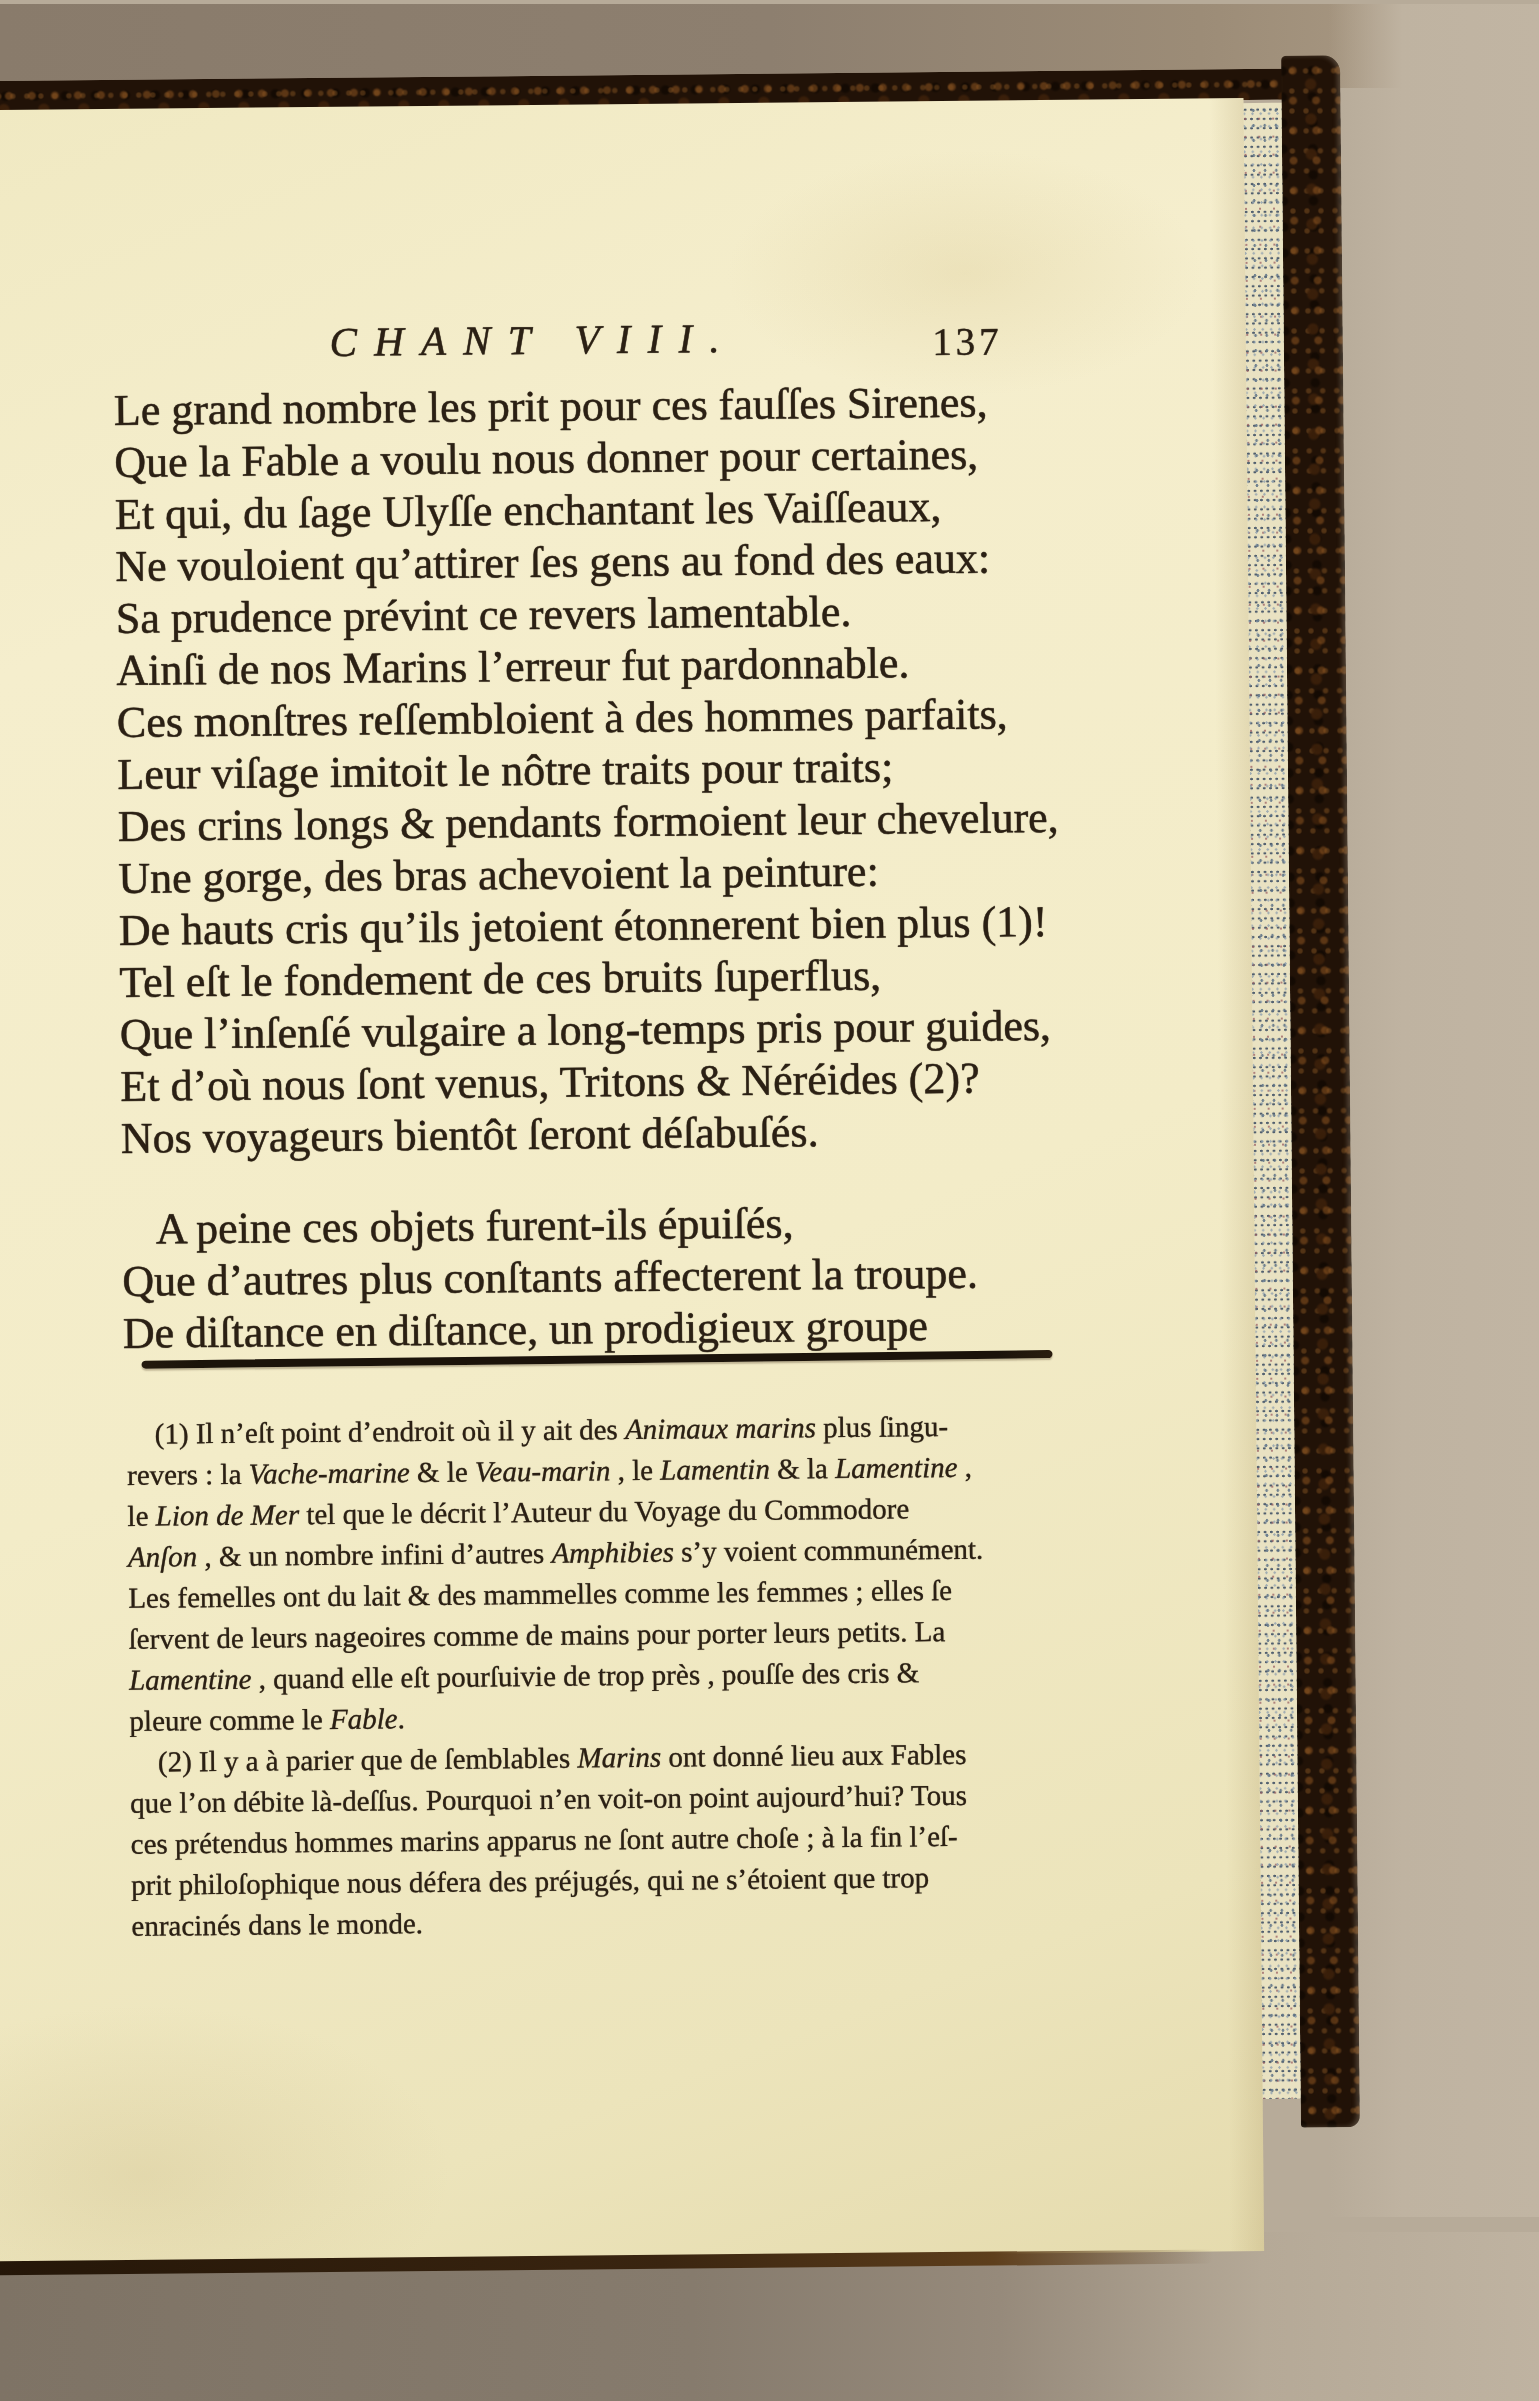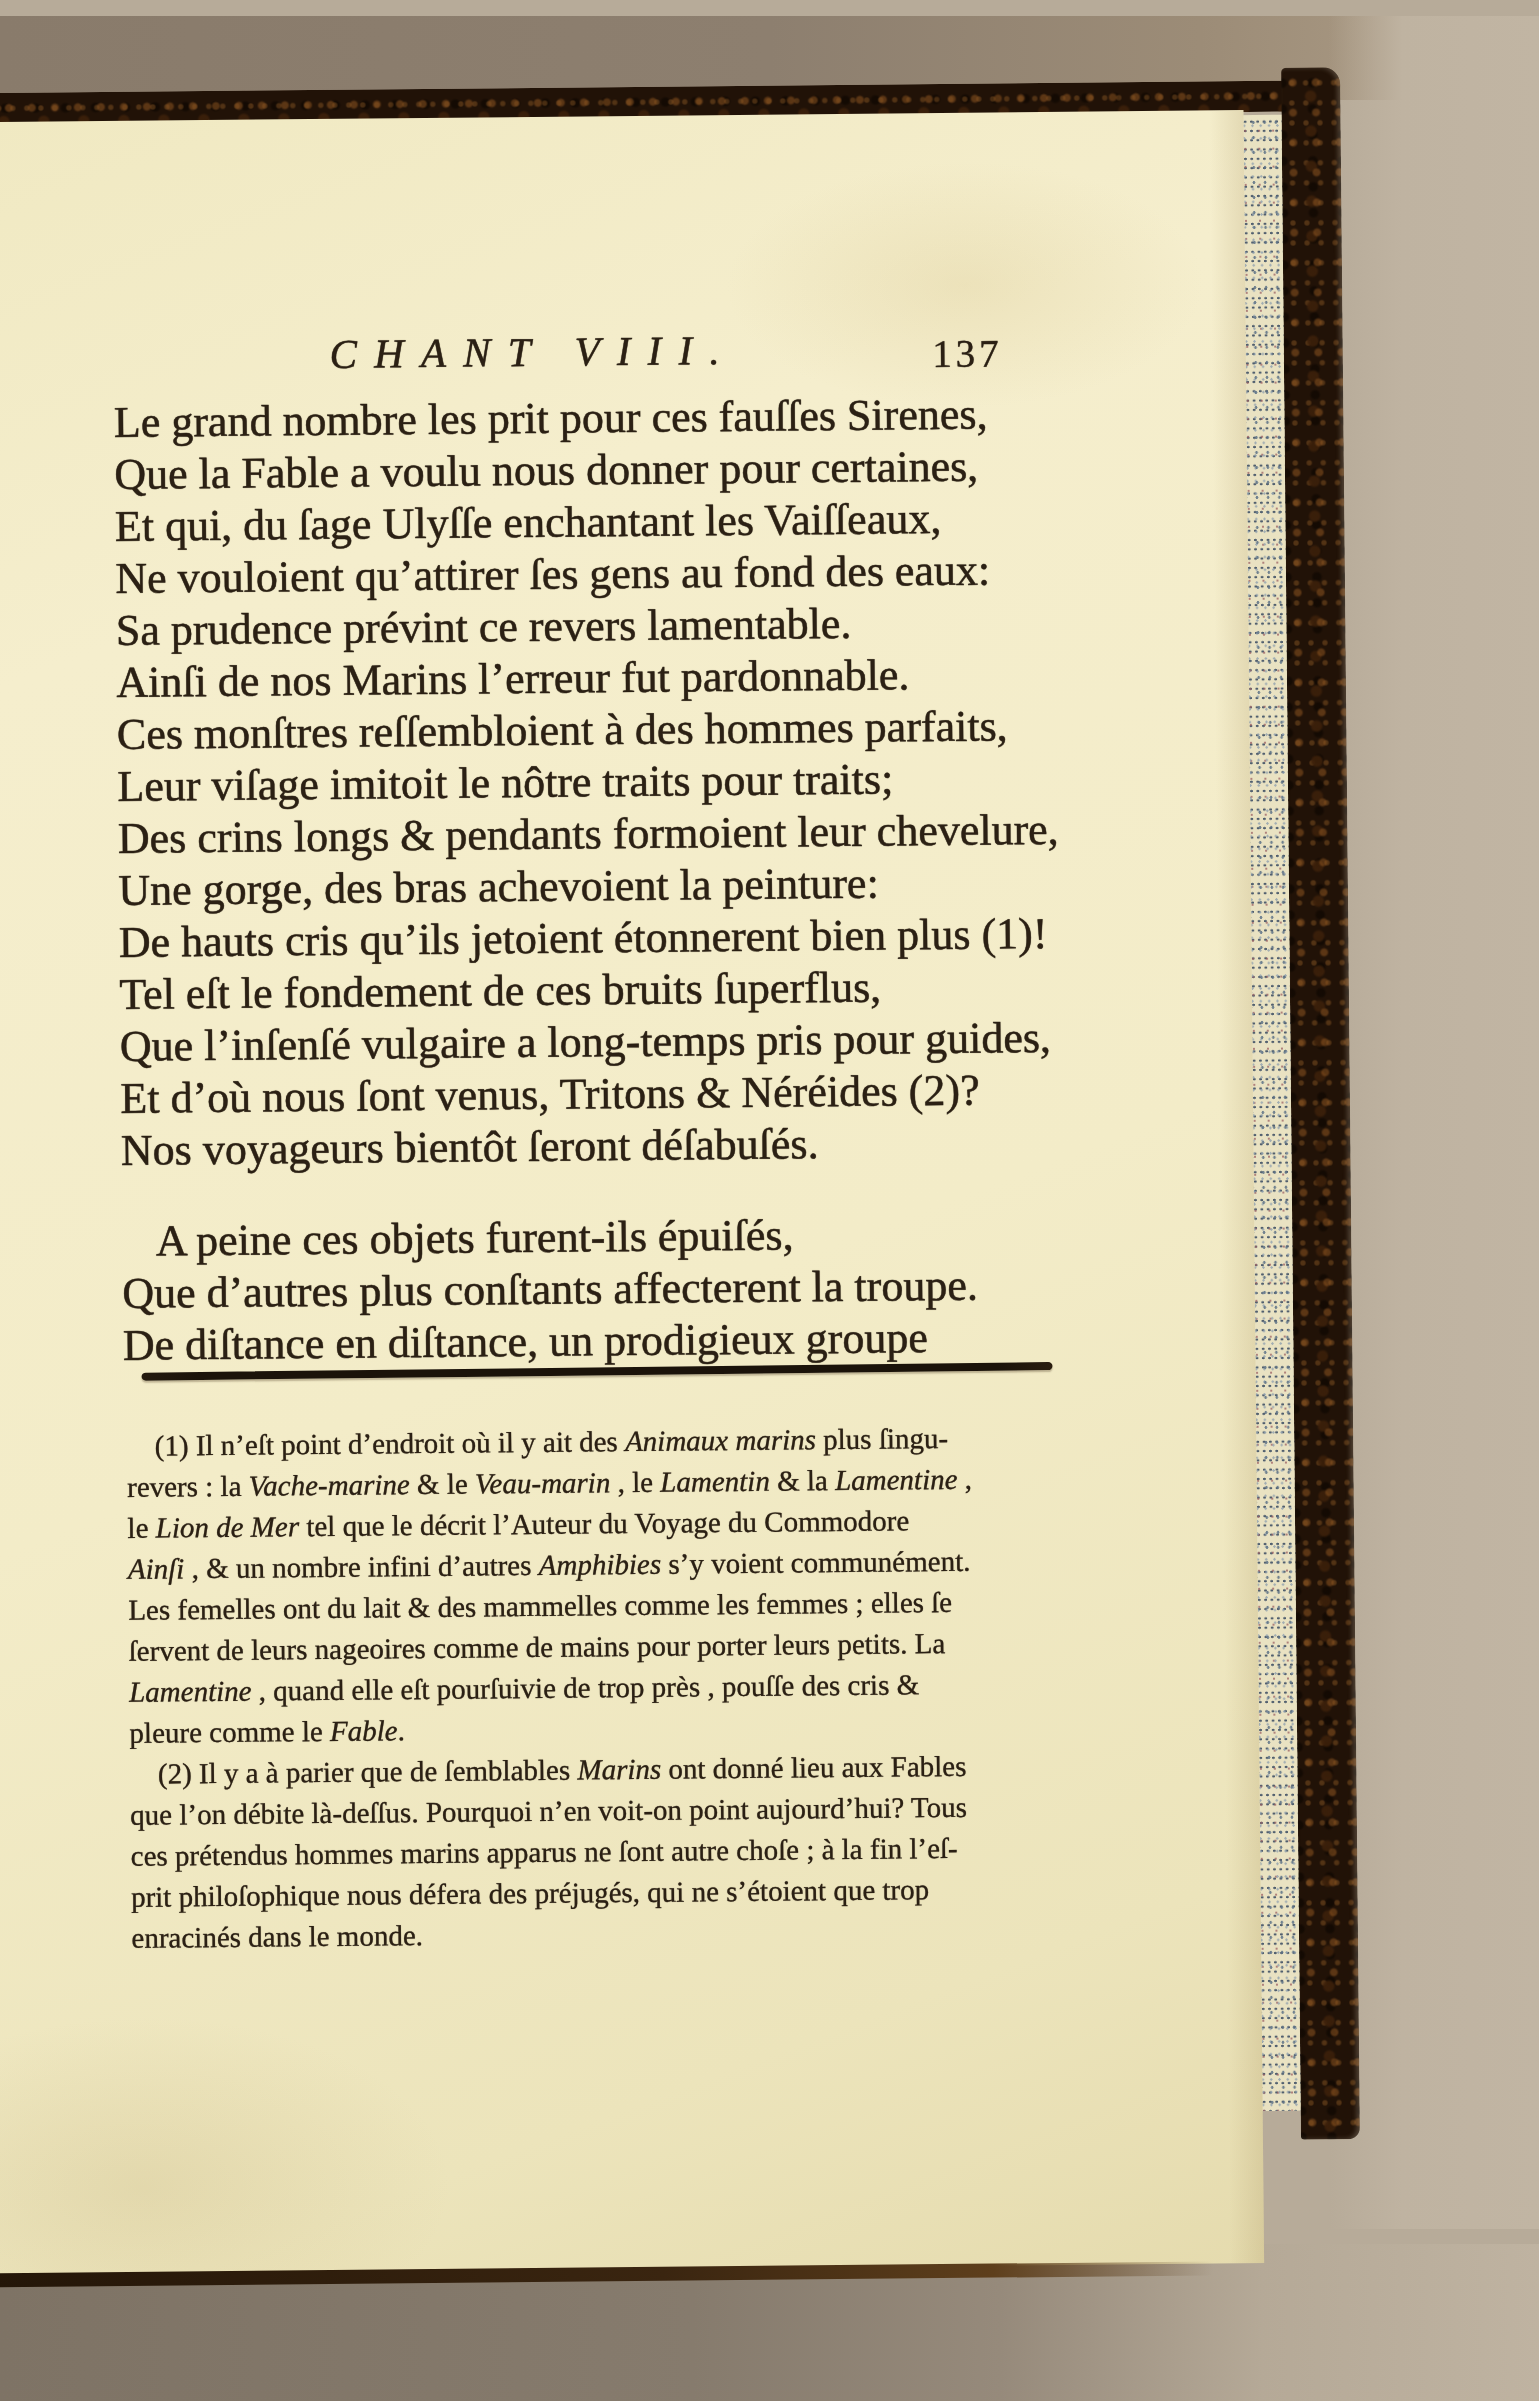--- a/index.html
+++ b/index.html
@@ -2,21 +2,21 @@
 <html style="font-size:7.8px"><head>
 <meta charset="utf-8">
 <style>
   html,body{
     margin:0;padding:0;
     width:1539px;height:2401px;
     overflow:hidden;
     background:#b7ab99;
     font-family:"Liberation Serif","DejaVu Serif",serif;
   }
-  .scene{position:absolute;left:0;top:16px;width:1539px;height:2213px;text-decoration:underline;}
+  .scene{position:absolute;left:0;top:4px;width:1539px;height:2213px;text-decoration:underline;}
 
   
   .bg-top{
     position:absolute;left:0;top:0;width:100%;height:84px;
     background:linear-gradient(90deg,#897b6b 0%,#8d7f6f 50%,#9c8c77 78%,#af9f89 100%);
   }
   .bg-right{
     position:absolute;right:0;top:0;width:210px;height:100%;
     background:linear-gradient(90deg,rgba(192,180,162,0) 0%,#bfb3a1 35%,#c1b5a3 100%);
   }
@@ -173,21 +173,21 @@
             <div class="line"><span>De diſtance en diſtance, un prodigieux groupe</span></div>
           </div>
 
         <div class="rule"></div>
 
         <div class="footnotes">
           <div class="fn">
               <div class="line"><span>(1) Il n’eſt point d’endroit où il y ait des </span><span class="it">Animaux marins</span><span> plus ſingu-</span></div>
               <div class="line"><span>revers : la </span><span class="it">Vache-marine</span><span> &amp; le </span><span class="it">Veau-marin</span><span> , le </span><span class="it">Lamentin</span><span> &amp; la </span><span class="it">Lamentine</span><span> ,</span></div>
               <div class="line"><span>le </span><span class="it">Lion de Mer</span><span> tel que le décrit l’Auteur du Voyage du Commodore</span></div>
-              <div class="line"><span class="it">Ainſi</span><span> , &amp; un nombre infini d’autres </span><span class="it">Amphibies</span><span> s’y voient communément.</span></div>
+              <div class="line"><span class="it">Anſon</span><span> , &amp; un nombre infini d’autres </span><span class="it">Amphibies</span><span> s’y voient communément.</span></div>
               <div class="line"><span>Les femelles ont du lait &amp; des mammelles comme les femmes ; elles ſe</span></div>
               <div class="line"><span>ſervent de leurs nageoires comme de mains pour porter leurs petits. La</span></div>
               <div class="line"><span class="it">Lamentine</span><span> , quand elle eſt pourſuivie de trop près , pouſſe des cris &amp;</span></div>
               <div class="line"><span>pleure comme le </span><span class="it">Fable</span><span>.</span></div>
             </div>
           <div class="fn">
               <div class="line"><span>(2) Il y a à parier que de ſemblables </span><span class="it">Marins</span><span> ont donné lieu aux Fables</span></div>
               <div class="line"><span>que l’on débite là-deſſus. Pourquoi n’en voit-on point aujourd’hui? Tous</span></div>
               <div class="line"><span>ces prétendus hommes marins apparus ne ſont autre choſe ; à la fin l’eſ-</span></div>
               <div class="line"><span>prit philoſophique nous défera des préjugés, qui ne s’étoient que trop</span></div>

